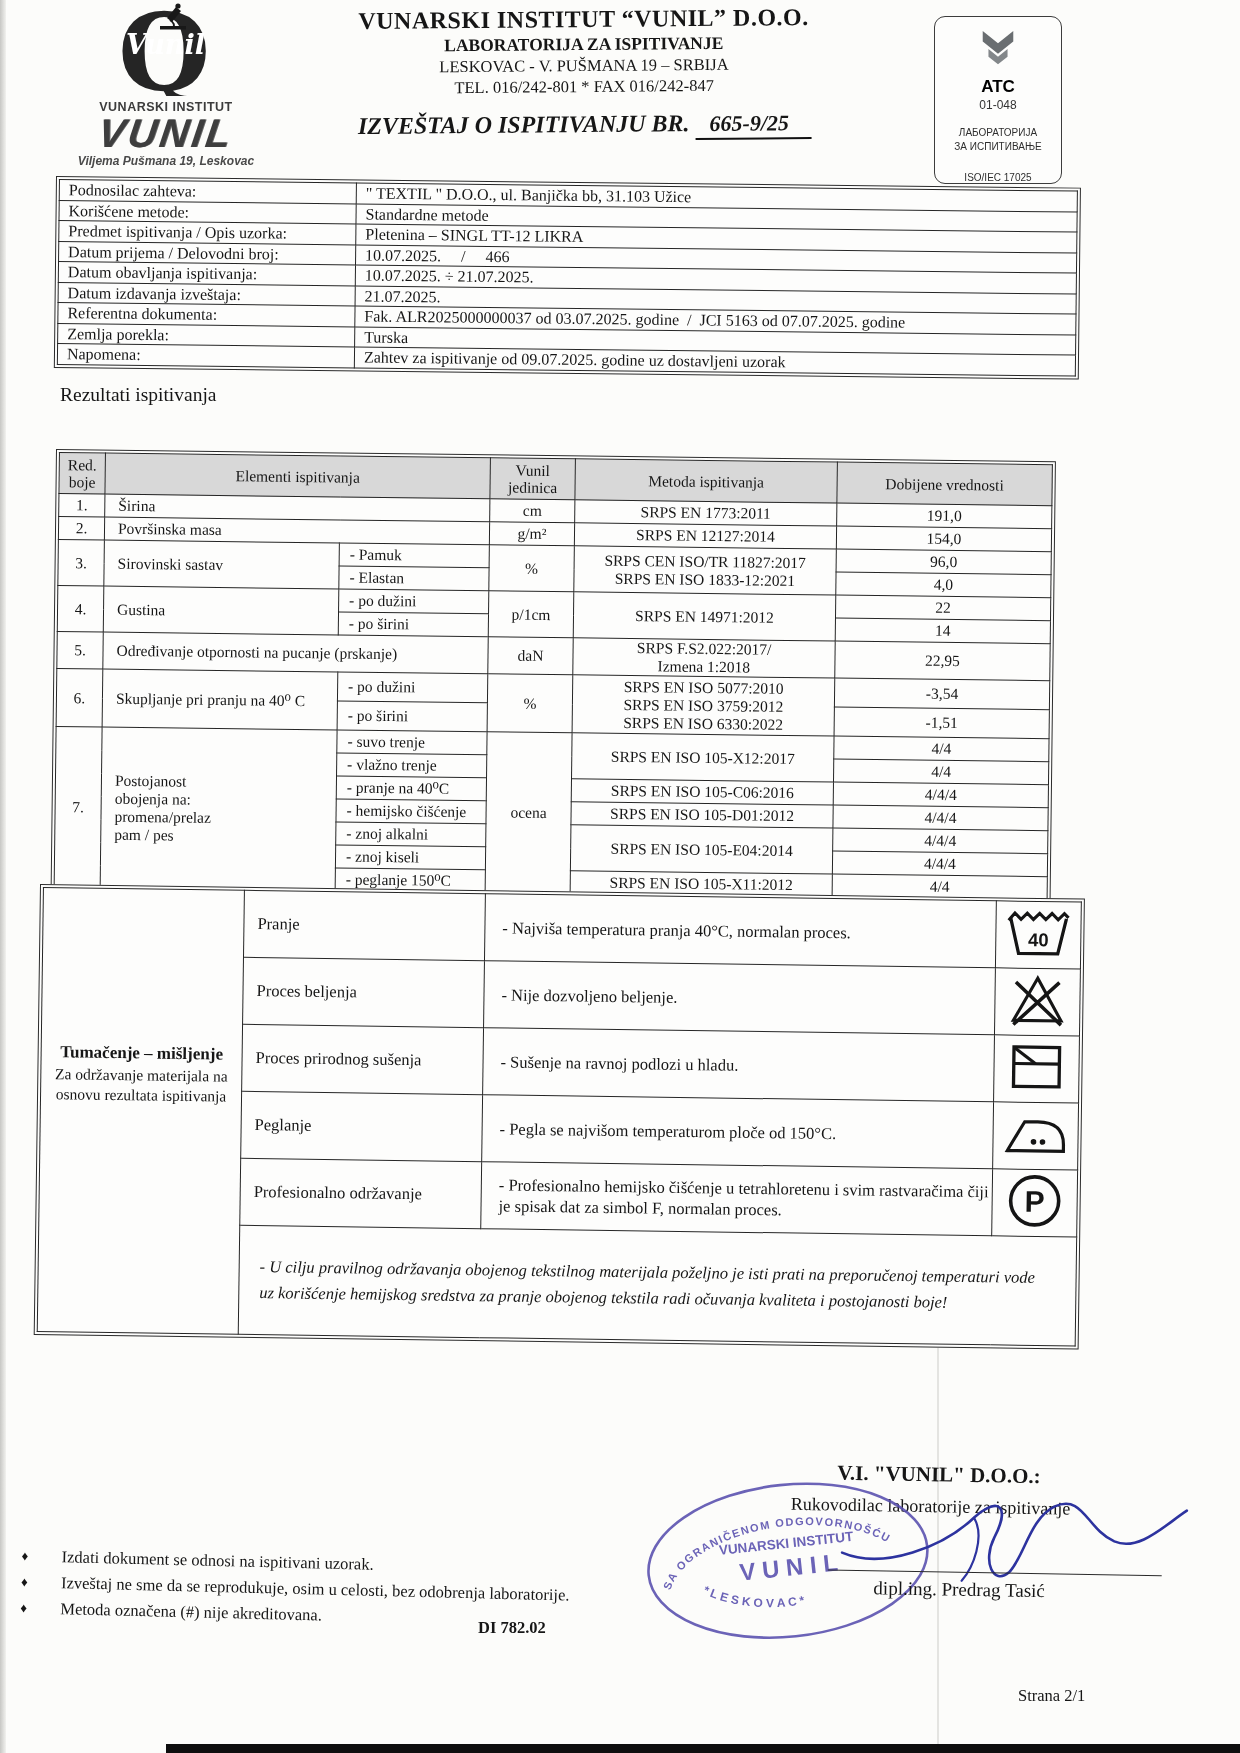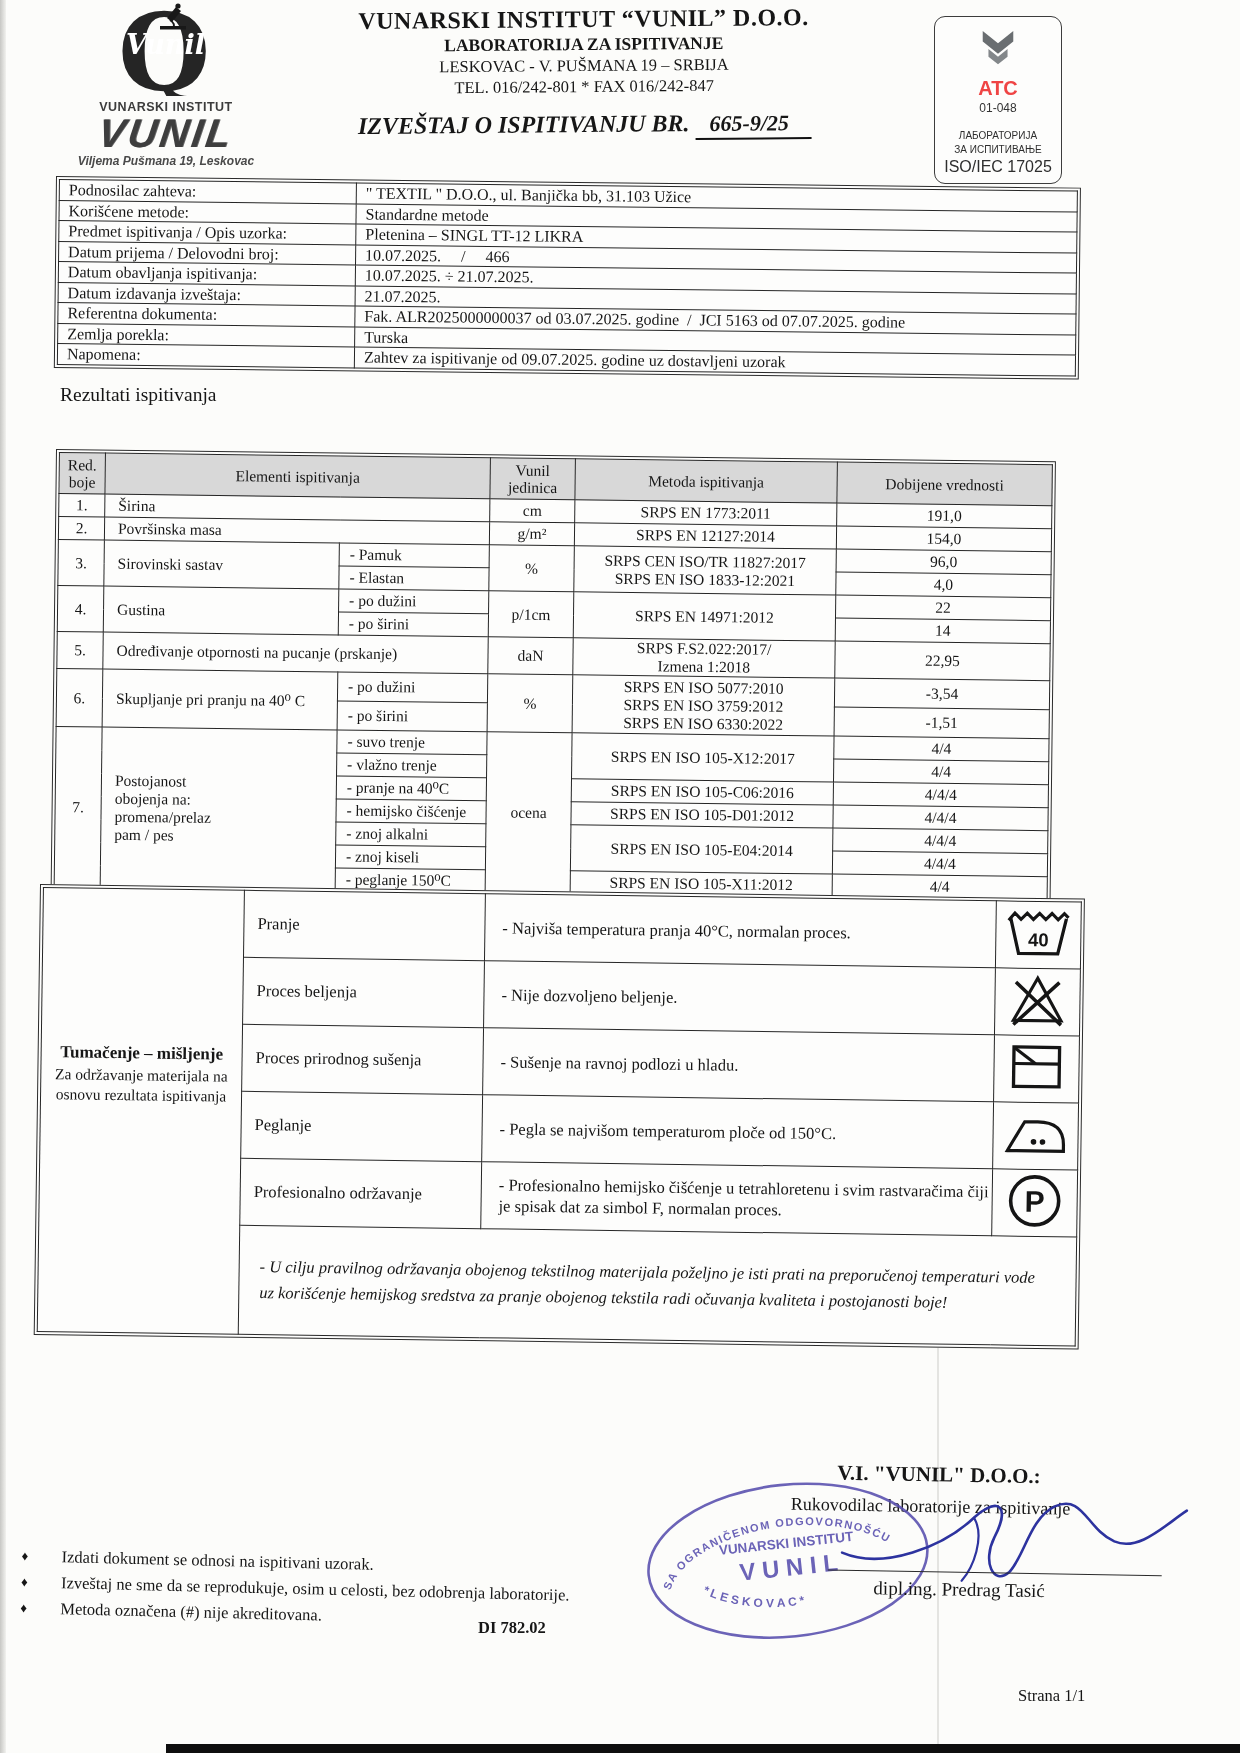--- a/index.html
+++ b/index.html
@@ -25,24 +25,24 @@
   #centerhead .t1 { font-size:24px; font-weight:bold; letter-spacing:.5px; }
   #centerhead .t2 { font-size:17.5px; font-weight:bold; margin-top:1px; }
   #centerhead .t3 { font-size:16.5px; margin-top:1px; }
   #centerhead .t4 { font-size:16.5px; margin-top:1px; }
   #centerhead .rep { margin-top:14px; font-size:24px; font-weight:bold; font-style:italic; }
   #centerhead .rep .no { border-bottom:2.5px solid #111; padding:0 22px 2px 14px; font-size:22px; }
 
   #badge { left:934px; top:16px; width:126px; height:166px;
     border:1.6px solid #3c3c3c; border-radius:11px; text-align:center;
     font-family:"Liberation Sans","DejaVu Sans",sans-serif; background:#fdfdfc; }
-  #badge .nm { font-size:20px; font-weight:bold; color:#ef4444; margin-top:2px; }
+  #badge .nm { font-size:17px; font-weight:bold; color:#000000; margin-top:2px; }
   #badge .cd { font-size:12px; color:#333; margin-top:1px; }
   #badge .l1 { font-size:10px; color:#2e2e2e; margin-top:14px; line-height:14px; }
-  #badge .l3 { font-size:16px; color:#2e2e2e; margin-top:1px; }
+  #badge .l3 { font-size:10px; color:#2e2e2e; margin-top:18px; }
 
   
   .frame2 { border:1.6px solid #2b2b2b; padding:2px; background:#fdfdfc; display:inline-block; }
   table { border-collapse:collapse; }
 
   #infotbl { left:56px; top:176px; transform:rotate(0.65deg); transform-origin:top left; }
   #infotbl td { border:1.5px solid #262626; font-size:16px; line-height:19.5px; padding:0 9px; white-space:pre-wrap; }
   #infotbl .lab { width:278px; }
   #infotbl .val { width:702px; }
 
@@ -422,15 +422,15 @@
       <span class="dia">♦</span>
       <span class="txt">Izveštaj ne sme da se reprodukuje, osim u celosti, bez odobrenja laboratorije.</span>
     </div>
     <div class="foot-row">
       <span class="dia">♦</span>
       <span class="txt">Metoda označena (#) nije akreditovana.</span>
     </div>
   </div>
 
   <div class="abs" id="doccode">DI 782.02</div>
-  <div class="abs" id="pagenum">Strana 1/1</div>
+  <div class="abs" id="pagenum">Strana 2/1</div>
   <div class="abs" id="bottombar"></div>
 </div>
 
 </body></html>

